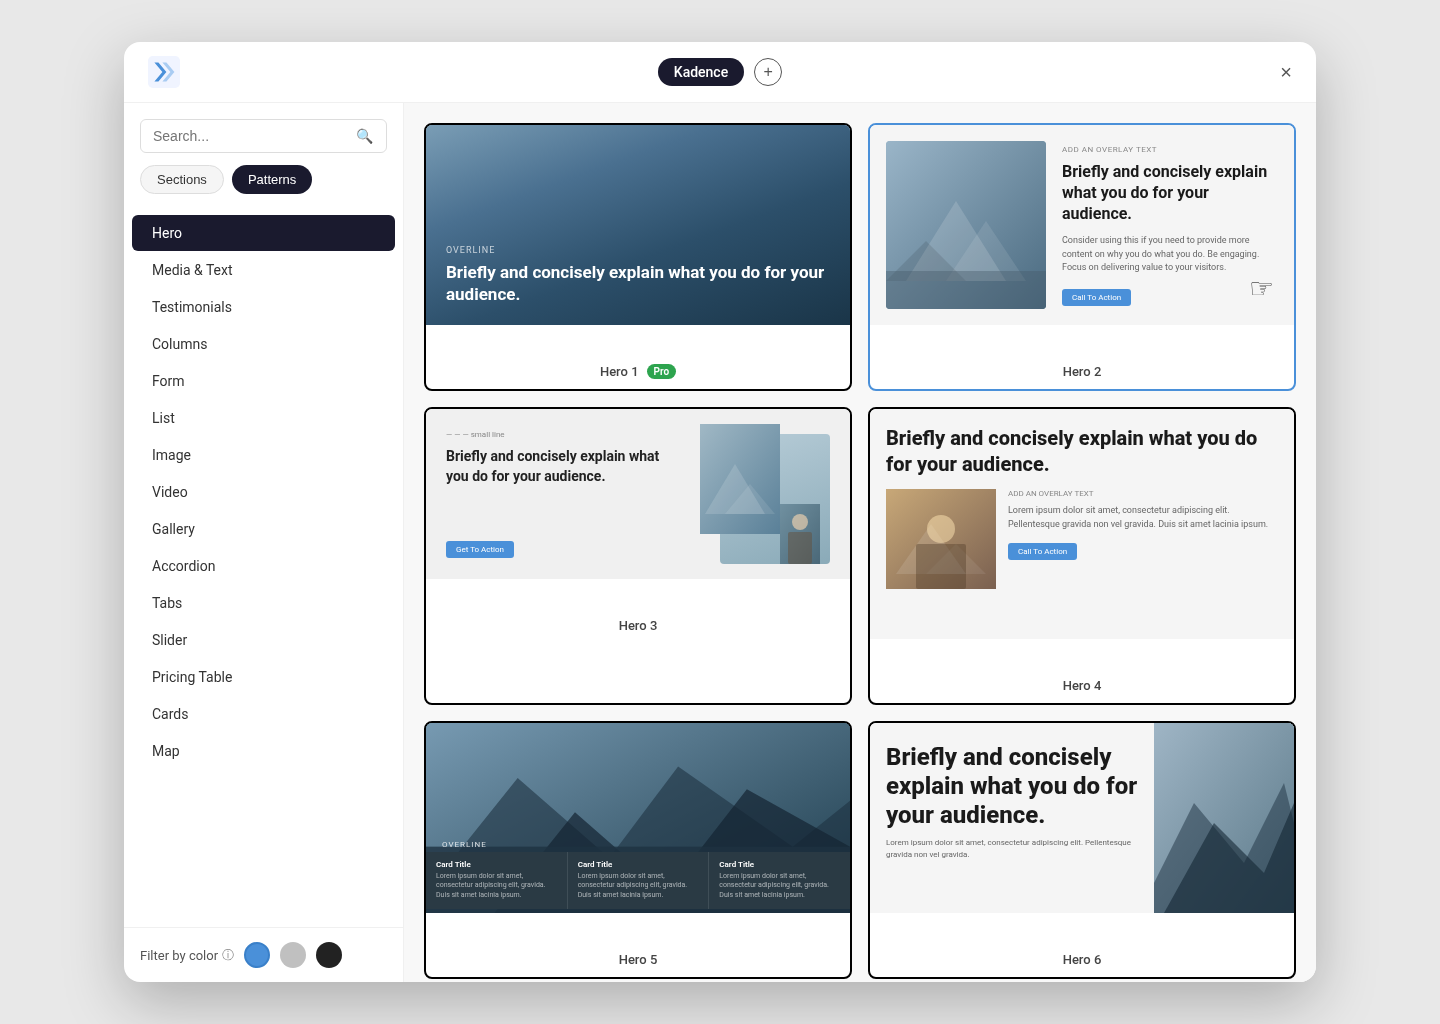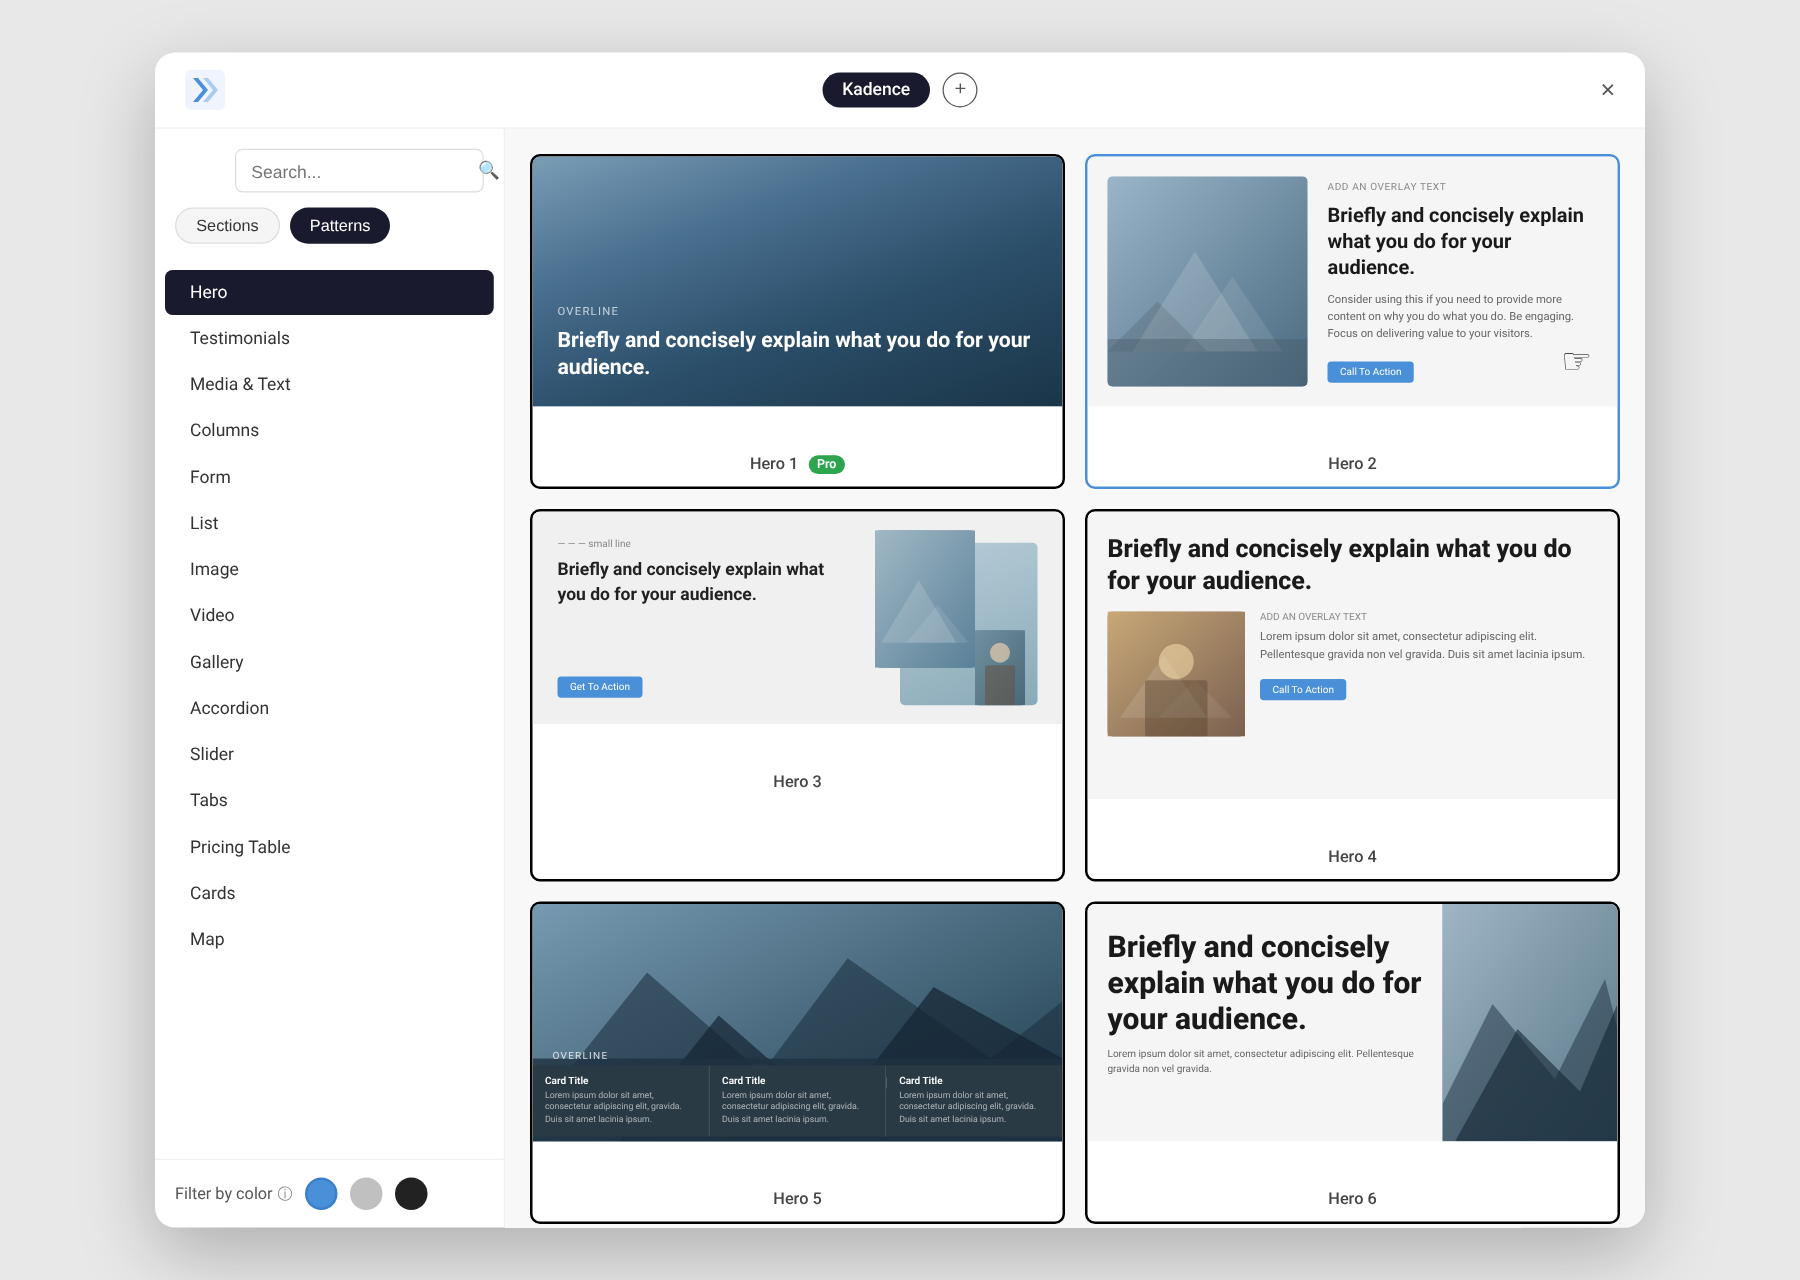--- a/index.html
+++ b/index.html
@@ -93,21 +93,20 @@
     .search-container {
       padding: 16px 16px 12px;
     }
     .search-box {
       display: flex;
       align-items: center;
       border: 1px solid #ddd;
       border-radius: 6px;
       padding: 8px 12px;
       gap: 1px;
-      margin-left: 48px;
     }
     .search-box input {
       border: none;
       outline: none;
       font-size: 14px;
       color: #666;
       flex: 1;
       background: transparent;
     }
     .search-icon {
@@ -536,31 +535,31 @@
           <input type="text" placeholder="Search..." style="">
           <span class="search-icon">🔍</span>
         </div>
       </div>
       <div class="tab-row">
         <button class="tab-btn inactive">Sections</button>
         <button class="tab-btn active">Patterns</button>
       </div>
       <nav class="nav-list">
         <div class="nav-item active">Hero</div>
+        <div class="nav-item">Media &amp; Text</div>
         <div class="nav-item">Testimonials</div>
-        <div class="nav-item">Media &amp; Text</div>
         <div class="nav-item">Columns</div>
         <div class="nav-item">Form</div>
         <div class="nav-item">List</div>
         <div class="nav-item">Image</div>
         <div class="nav-item">Video</div>
         <div class="nav-item">Gallery</div>
         <div class="nav-item">Accordion</div>
+        <div class="nav-item">Tabs</div>
         <div class="nav-item">Slider</div>
-        <div class="nav-item">Tabs</div>
         <div class="nav-item">Pricing Table</div>
         <div class="nav-item">Cards</div>
         <div class="nav-item">Map</div>
       </nav>
       <div class="filter-row">
         <span class="filter-label">
           <span>Filter by color</span>
           <span style="color:#888;font-size:12px;cursor:pointer;">ⓘ</span>
         </span>
         <div class="color-swatch blue"></div>

